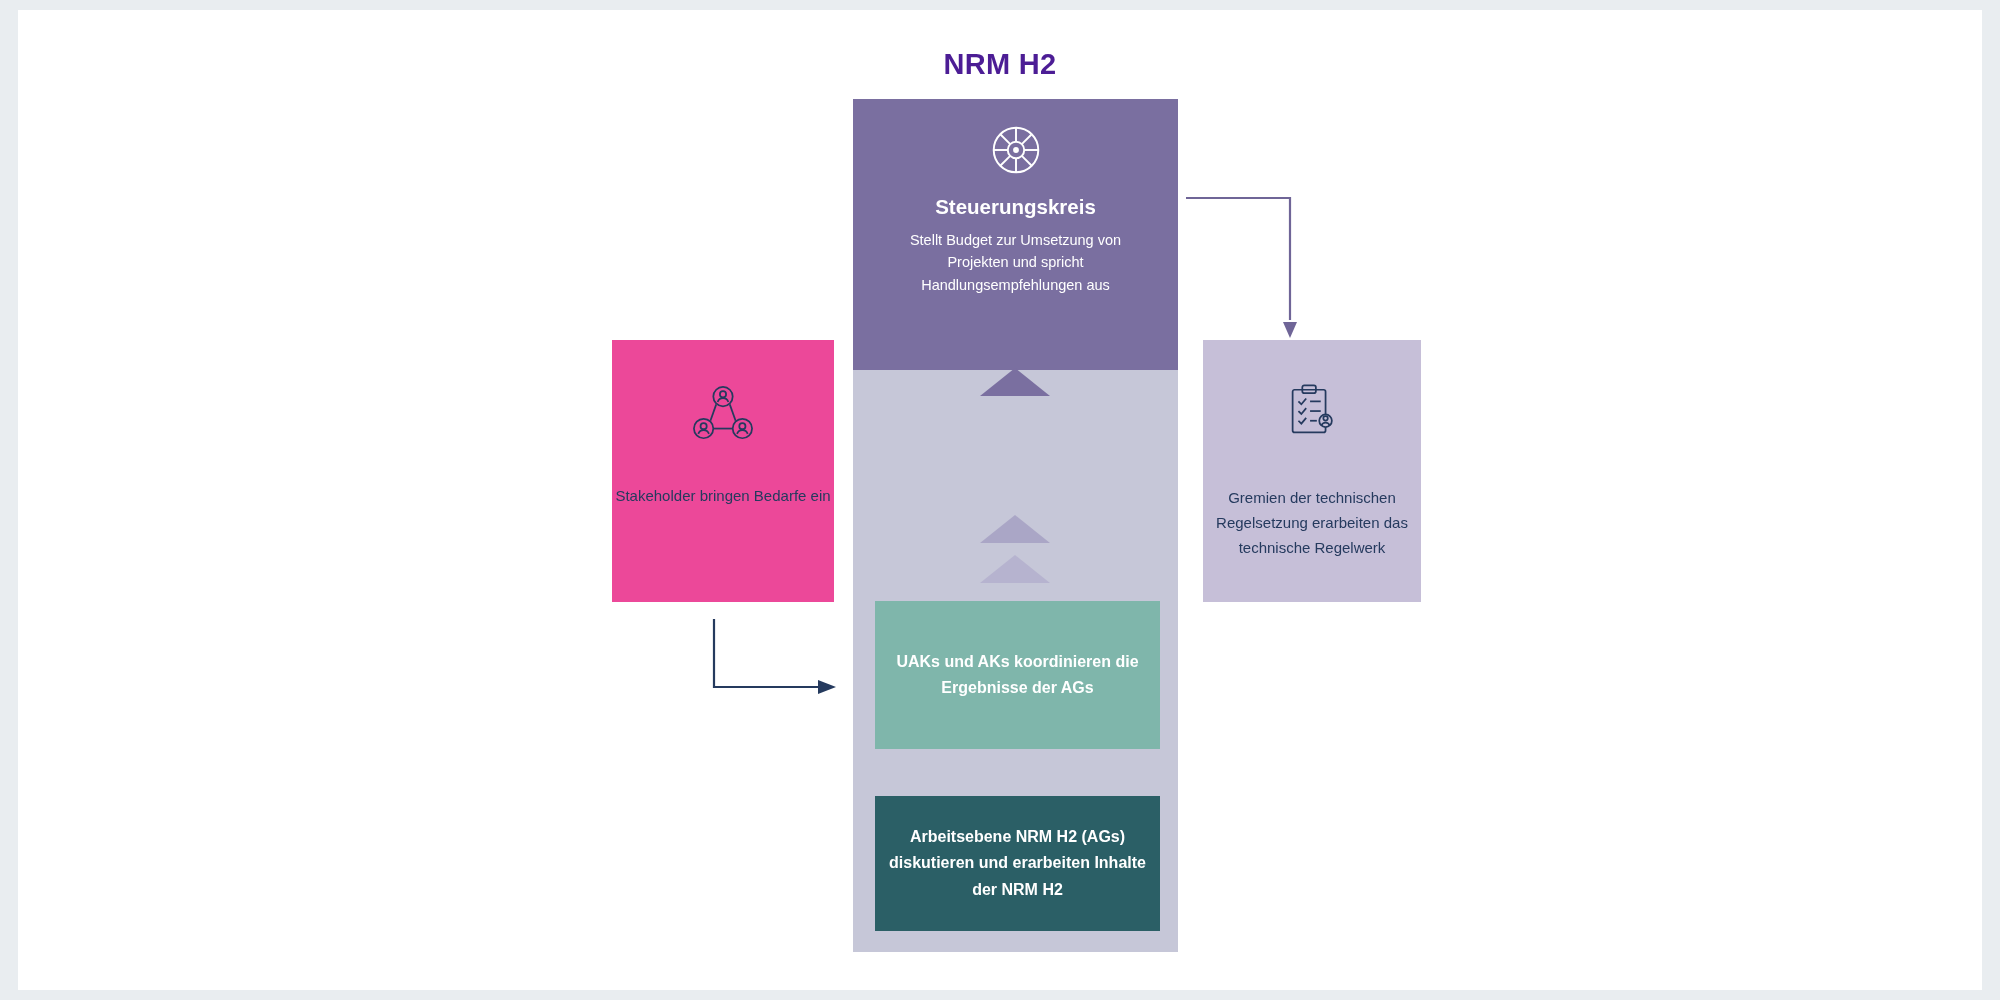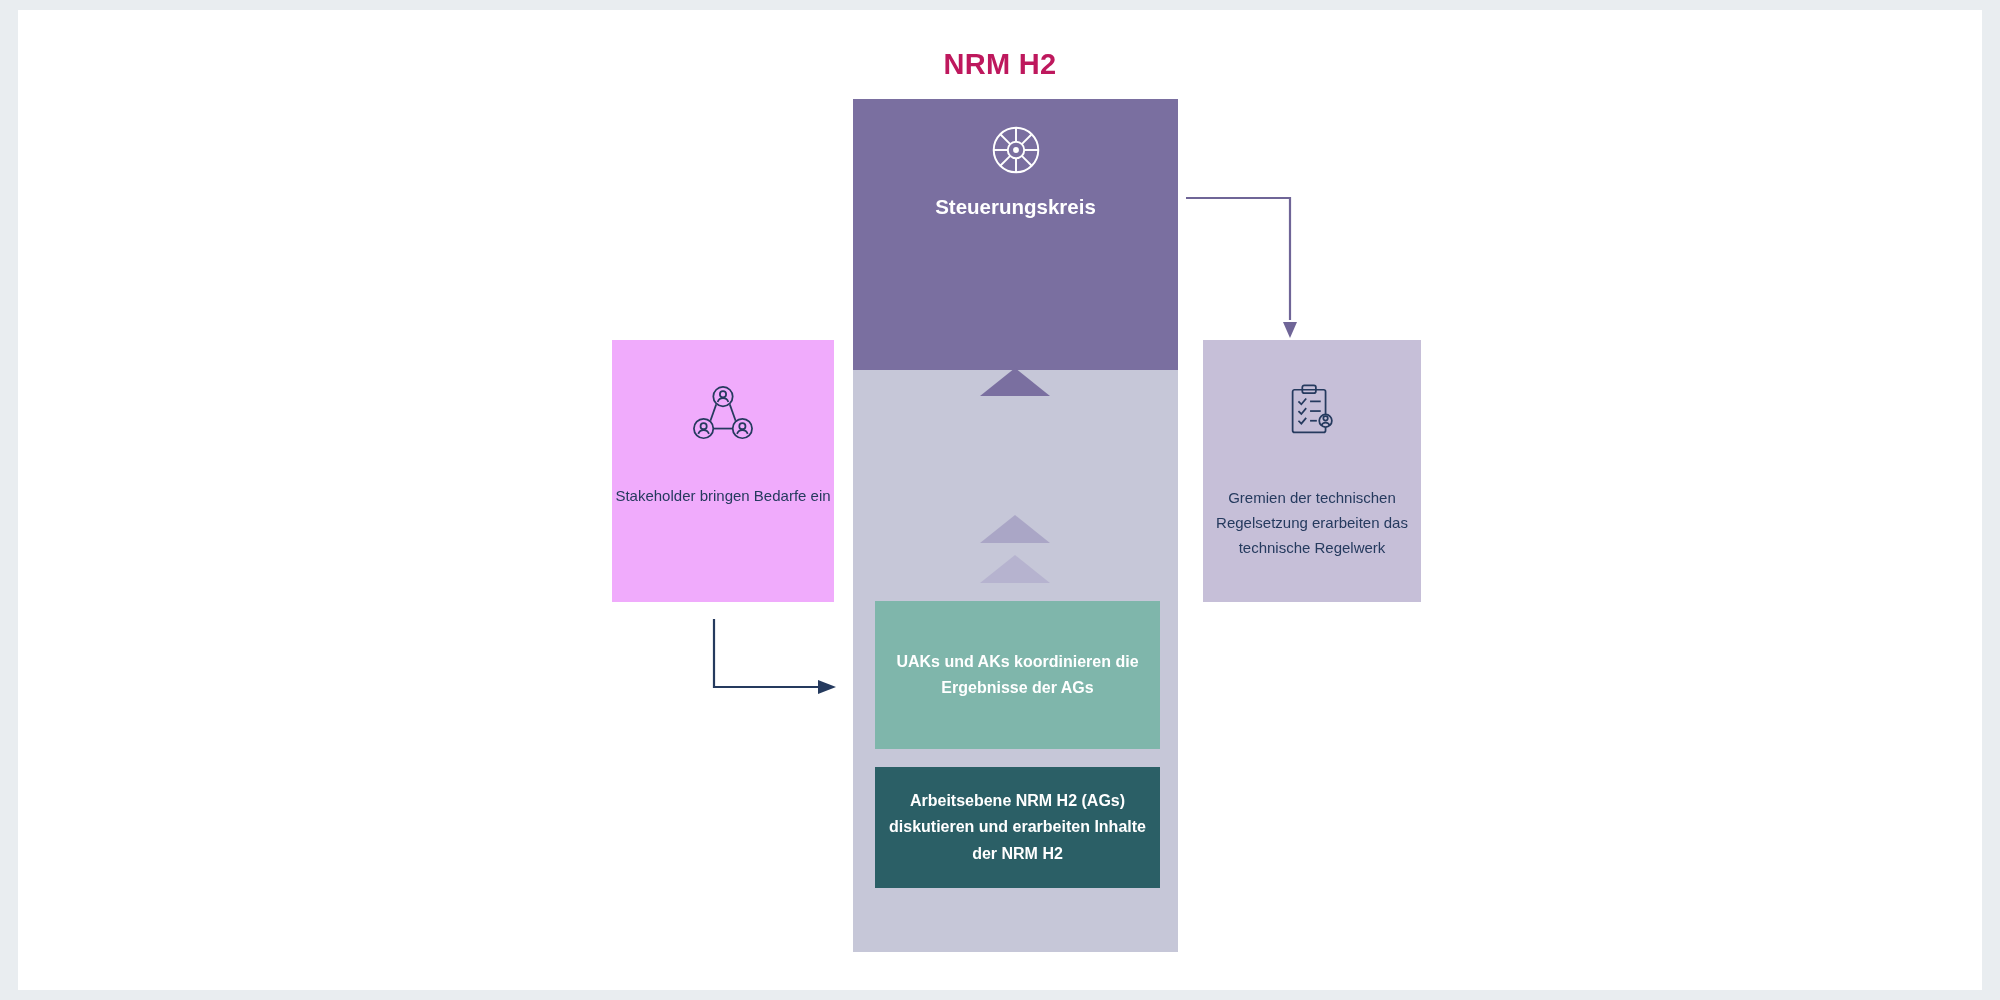--- a/index.html
+++ b/index.html
@@ -29,21 +29,21 @@
   .abs { position: absolute; }
 
   
   #title {
     left: 0;
     top: 38px;
     width: 1964px;
     text-align: center;
     font-size: 29px;
     font-weight: bold;
-    color: #be185d;
+    color: #4c1d95;
     letter-spacing: 0.3px;
   }
 
   
   #center-column {
     left: 835px;
     top: 89px;
     width: 325px;
     height: 853px;
     background: #c6c7d8;
@@ -113,41 +113,41 @@
     justify-content: center;
     text-align: center;
     font-size: 16px;
     font-weight: bold;
     line-height: 1.65;
   }
 
   
   #arbeitsebene-box {
     left: 857px;
-    top: 757px;
+    top: 786px;
     width: 285px;
-    height: 121px;
+    height: 135px;
     background: #2b5f66;
     color: #ffffff;
     display: flex;
     align-items: center;
     justify-content: center;
     text-align: center;
     font-size: 16px;
     font-weight: bold;
     line-height: 1.65;
   }
 
   
   #stakeholder-box {
     left: 594px;
     top: 330px;
     width: 222px;
     height: 262px;
-    background: #f0abfc;
+    background: #ec4899;
     color: #253a5e;
     box-sizing: border-box;
     text-align: center;
     padding-top: 44px;
   }
   #stakeholder-box .sh-text {
     margin-top: 34px;
     font-size: 15px;
     line-height: 1.65;
   }
@@ -206,20 +206,21 @@
           <line x1="32" y1="40.5" x2="32" y2="55"></line>
           <line x1="9" y1="32" x2="23.5" y2="32"></line>
           <line x1="40.5" y1="32" x2="55" y2="32"></line>
           <line x1="15.8" y1="15.8" x2="26" y2="26"></line>
           <line x1="38" y1="38" x2="48.2" y2="48.2"></line>
           <line x1="48.2" y1="15.8" x2="38" y2="26"></line>
           <line x1="26" y1="38" x2="15.8" y2="48.2"></line>
         </svg>
       </span>
       <div class="sk-title">Steuerungskreis</div>
+      <div class="sk-desc">Stellt Budget zur Umsetzung von Projekten und spricht Handlungsempfehlungen aus</div>
     </div>
 
     <div class="abs tri" id="tri-1"></div>
 
 
     <div class="abs tri" id="tri-2"></div>
     <div class="abs tri" id="tri-3"></div>
 
     <div class="abs" id="uak-box">
       <span>UAKs und AKs koordinieren die Ergebnisse der AGs</span>

